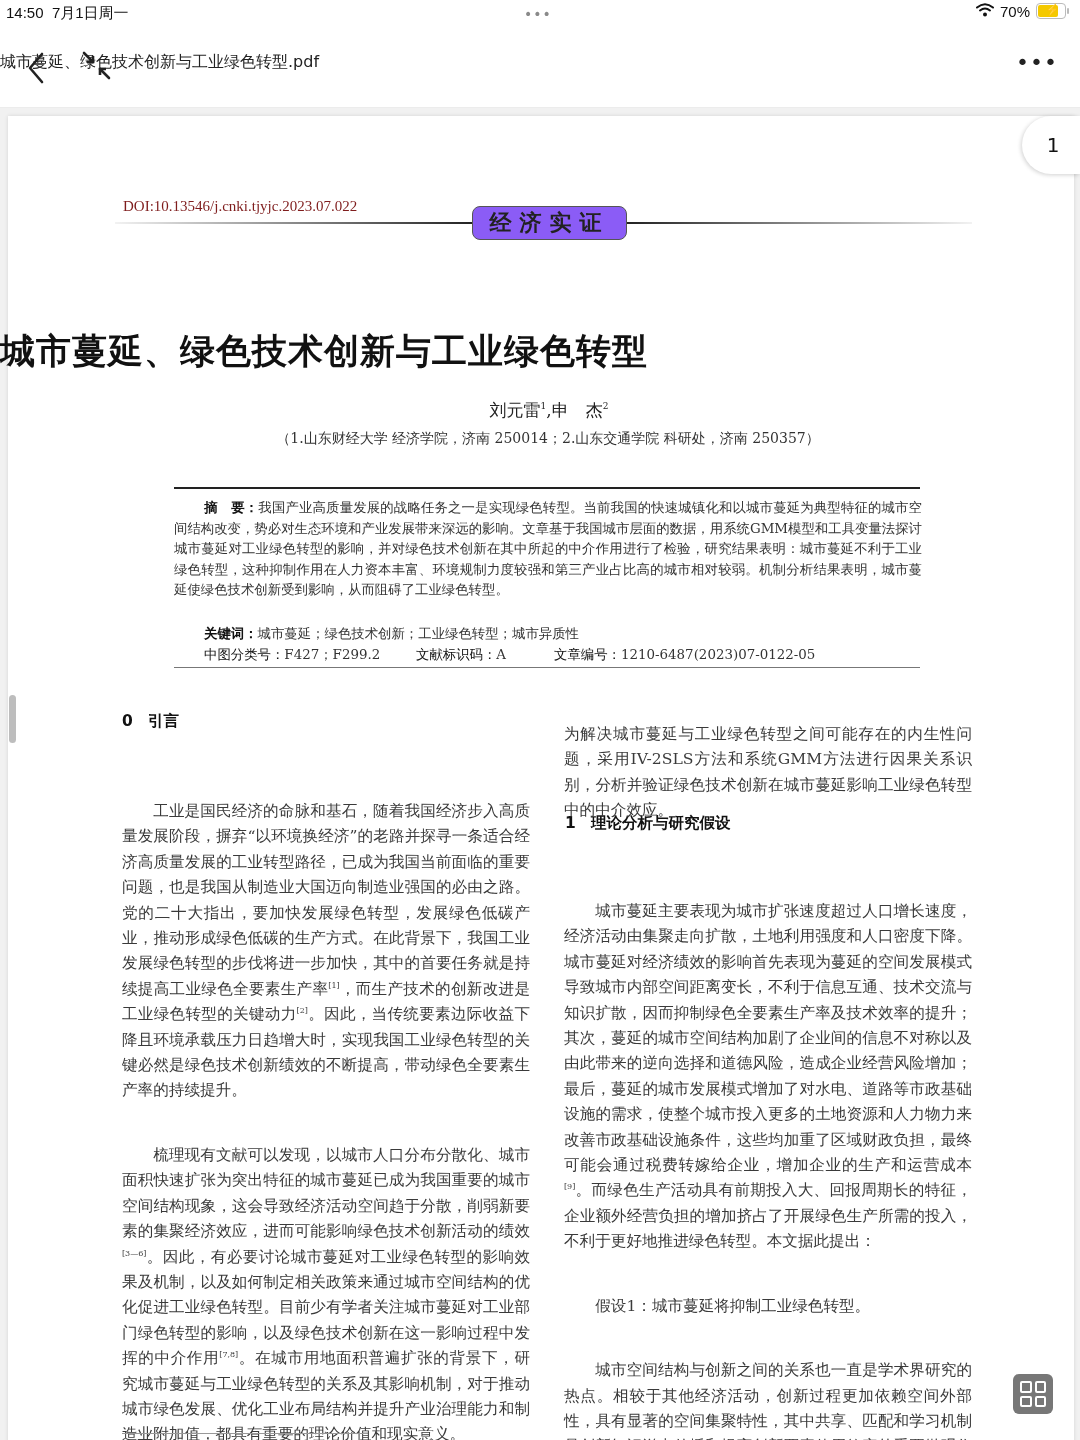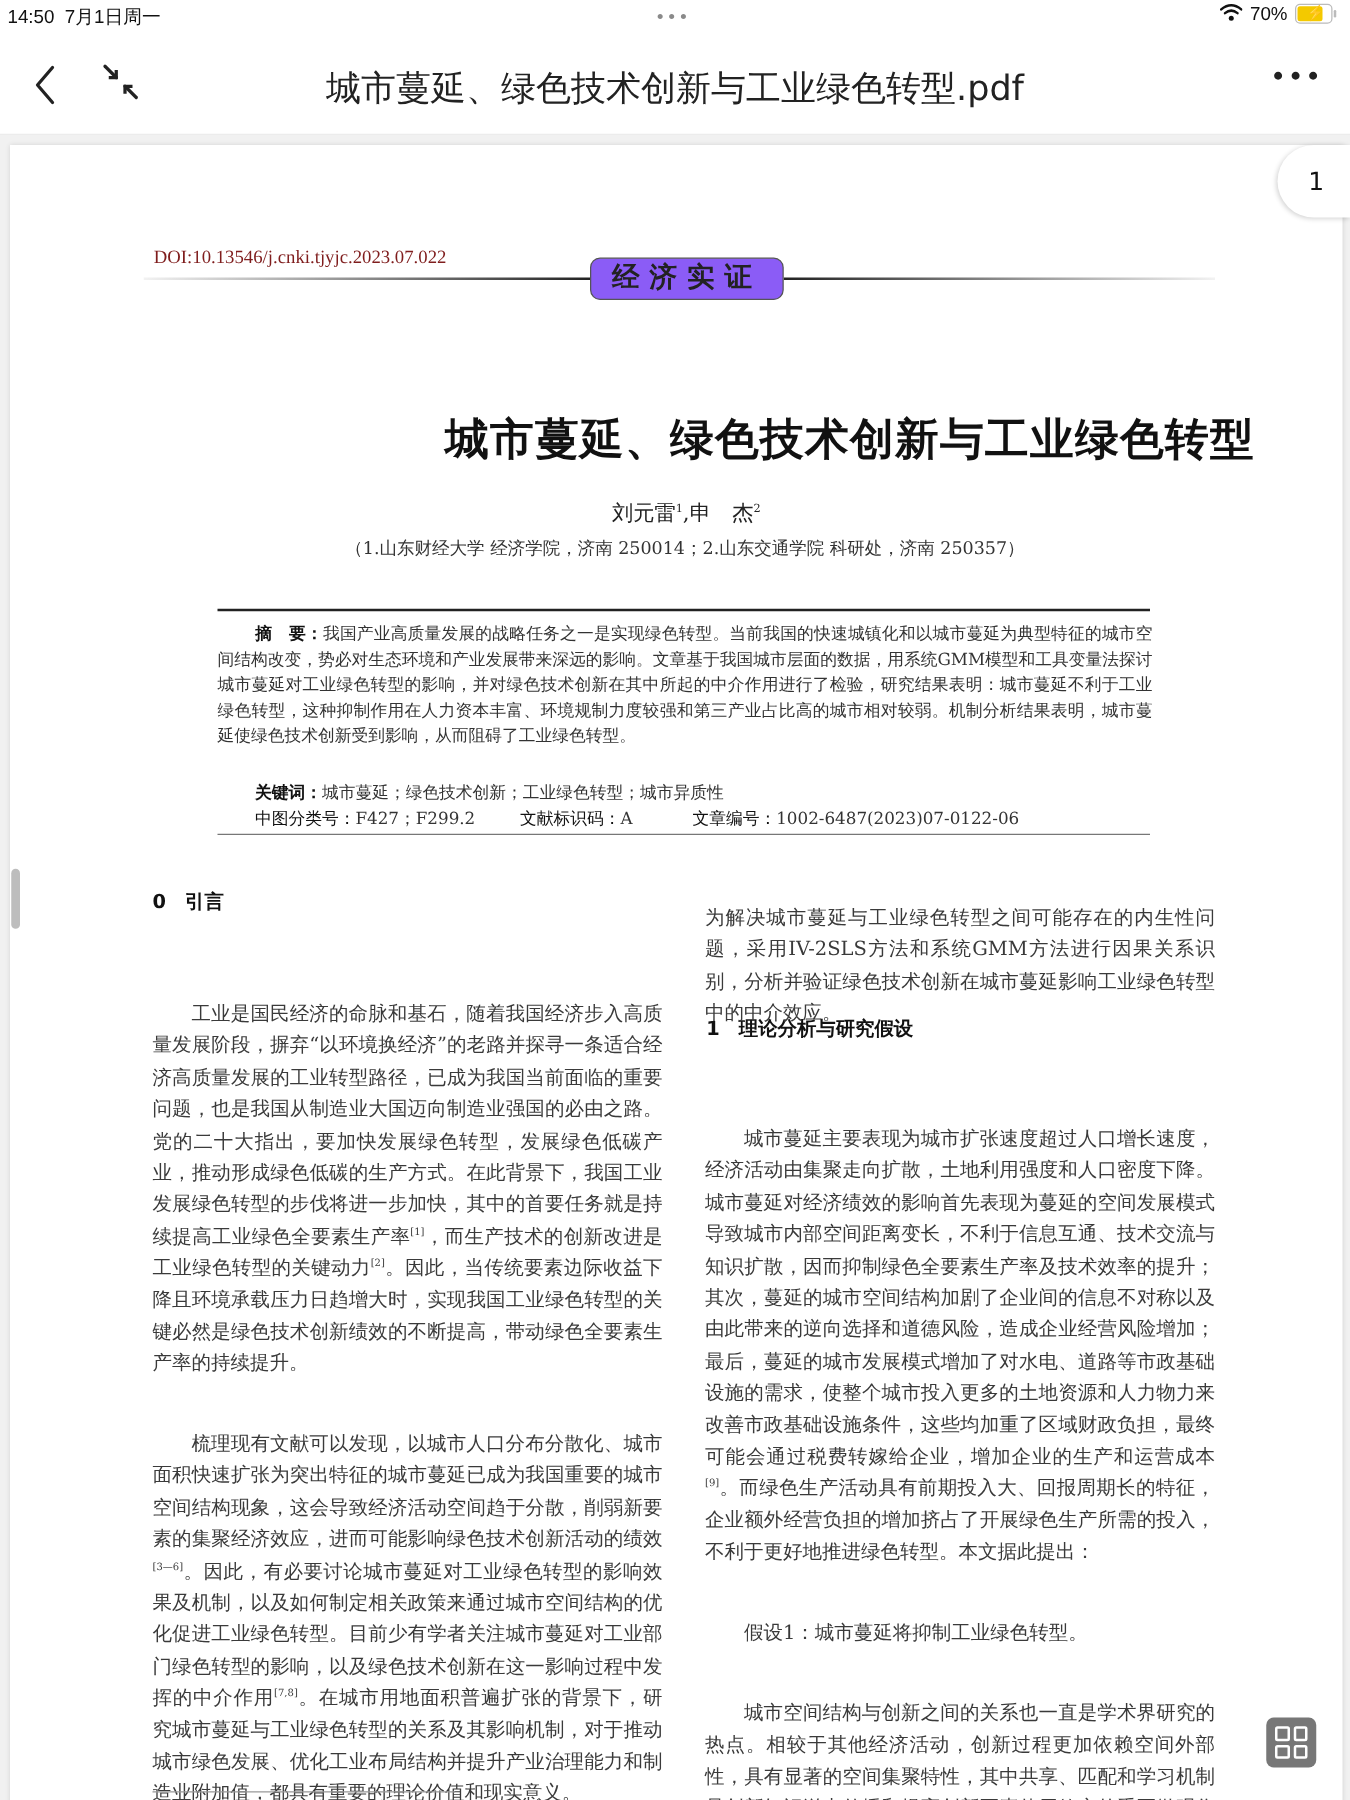--- a/index.html
+++ b/index.html
@@ -14,39 +14,39 @@
   .wifi-icon { width: 18px; height: 14px; }
   .battery-icon { width: 30px; height: 16px; position: relative; border: 1.5px solid #bbb; border-radius: 4px; }
   .battery-fill { position: absolute; left: 1px; top: 1px; bottom: 1px; width: 70%; background: #f4c900; border-radius: 2px; }
   .battery-bolt { position: absolute; left: 8px; top: -1px; font-size: 12px; color: #111; }
   .battery-tip { position: absolute; right: -4px; top: 4px; width: 2px; height: 6px; background: #bbb; border-radius: 1px; }
 
   
   .nav-bar { position: absolute; top: 28px; left: 0; width: 1080px; height: 80px; border-bottom: 1px solid #ececec; }
   .back-button { position: absolute; left: 22px; top: 22px; width: 30px; height: 36px; cursor: pointer; }
   .collapse-button { position: absolute; left: 80px; top: 22px; width: 34px; height: 34px; cursor: pointer; }
-  .nav-title { position: absolute; left: 0; right: 0; top: 24px; text-align: center; font-size: 28px; color: #222; font-family: "DejaVu Sans", sans-serif; }
+  .nav-title { position: absolute; left: 0; right: 0; top: 24px; font-size: 16px; color: #222; font-family: "DejaVu Sans", sans-serif; }
   .more-button { position: absolute; right: 22px; top: 22px; font-size: 22px; color: #222; letter-spacing: 1px; cursor: pointer; }
 
   
   .viewer { position: absolute; top: 108px; left: 0; width: 1080px; height: 1332px; background: #f1f1f1; }
   .page { position: absolute; left: 8px; top: 8px; width: 1066px; height: 1330px; background: #fff; box-shadow: 0 0 4px rgba(0,0,0,0.12); }
   .scroll-indicator { position: absolute; left: 9px; top: 695px; width: 7px; height: 48px; background: #bdbdbd; border-radius: 4px; }
   .page-badge { position: absolute; right: 0; top: 116px; width: 58px; height: 58px; background: #fff; border-radius: 29px 0 0 29px; box-shadow: -1px 1px 4px rgba(0,0,0,0.18); display: flex; align-items: center; justify-content: center; font-size: 20px; color: #111; padding-left: 4px; }
   .grid-button { position: absolute; left: 1013px; top: 1374px; width: 40px; height: 40px; background: #777; border-radius: 6px; display: grid; grid-template-columns: 1fr 1fr; gap: 3px; padding: 7px; cursor: pointer; }
   .grid-button span { border: 2.5px solid #fff; border-radius: 2px; }
 
   
   .doi { position: absolute; left: 123px; top: 198px; font-family: "Liberation Serif", serif; font-size: 15px; color: #7f1d1d; }
   .section-rule { position: absolute; top: 222px; height: 2px; }
   .rule-left { left: 115px; width: 358px; background: linear-gradient(to right, rgba(0,0,0,0.05), #222); }
   .rule-right { left: 627px; width: 345px; background: linear-gradient(to left, rgba(0,0,0,0.05), #222); }
   .section-tag { position: absolute; left: 472px; top: 206px; width: 155px; height: 34px; border: 1.5px solid #555; border-radius: 8px; background: #8b5cf6; font-family: "DejaVu Serif", serif; font-size: 22px; font-weight: bold; text-align: center; line-height: 30px; letter-spacing: 8px; color: #222; }
 
-  .paper-title { position: absolute; left: 0; width: 1004px; top: 328px; text-align: right; font-size: 35px; font-weight: bold; color: #111; letter-spacing: 1px; }
+  .paper-title { position: absolute; left: 0; width: 1004px; top: 328px; text-align: left; font-size: 35px; font-weight: bold; color: #111; letter-spacing: 1px; }
   .authors { position: absolute; left: 0; width: 1098px; top: 399px; text-align: center; font-family: "DejaVu Serif", serif; font-size: 17px; color: #222; }
   .authors sup { font-size: 9px; }
   .affiliation { position: absolute; left: 0; width: 1096px; top: 430px; text-align: center; font-family: "DejaVu Serif", serif; font-size: 14px; color: #333; }
 
   .abstract-rule { position: absolute; left: 174px; top: 487px; width: 746px; height: 2px; background: #222; }
   .abstract-bottom-rule { position: absolute; left: 174px; top: 667px; width: 746px; height: 1px; background: #777; }
   .abstract { position: absolute; left: 174px; top: 498px; width: 748px; font-family: "DejaVu Serif", serif; font-size: 13.4px; line-height: 20.6px; color: #333; text-align: justify; }
   .abstract .label { font-family: "DejaVu Sans", sans-serif; font-weight: bold; color: #111; margin-top: 28px; }
   .abstract .indent { display: inline-block; width: 30px; }
   .keywords { position: absolute; left: 204px; top: 625px; font-family: "DejaVu Serif", serif; font-size: 13.4px; color: #333; }
@@ -128,21 +128,21 @@
 <div class="abstract-rule"></div>
 <div class="abstract">
   <span class="indent"></span><span class="label">摘　要：</span><span>我国产业高质量发展的战略任务之一是实现绿色转型。当前我国的快速城镇化和以城市蔓延为典型特征的城市空间结构改变，势必对生态环境和产业发展带来深远的影响。文章基于我国城市层面的数据，用系统GMM模型和工具变量法探讨城市蔓延对工业绿色转型的影响，并对绿色技术创新在其中所起的中介作用进行了检验，研究结果表明：城市蔓延不利于工业绿色转型，这种抑制作用在人力资本丰富、环境规制力度较强和第三产业占比高的城市相对较弱。机制分析结果表明，城市蔓延使绿色技术创新受到影响，从而阻碍了工业绿色转型。</span>
 </div>
 <div class="keywords">
   <span class="label" style="font-family:'DejaVu Sans',sans-serif;font-weight:bold;color:#111;">关键词：</span><span>城市蔓延；绿色技术创新；工业绿色转型；城市异质性</span>
 </div>
 <div class="meta-line">
   <span class="meta-item" style="width:212px;"><span class="label">中图分类号：</span><span>F427；F299.2</span></span>
   <span class="meta-item" style="width:138px;"><span class="label">文献标识码：</span><span>A</span></span>
-  <span class="meta-item"><span class="label">文章编号：</span><span>1002-6487(2023)07-0122-06</span></span>
+  <span class="meta-item"><span class="label">文章编号：</span><span>1210-6487(2023)07-0122-05</span></span>
 </div>
 <div class="abstract-bottom-rule"></div>
 
 <div class="heading h-intro">
   <span class="num">0</span><span>引言</span>
 </div>
 <div class="heading h-theory">
   <span class="num">1</span><span>理论分析与研究假设</span>
 </div>
 

